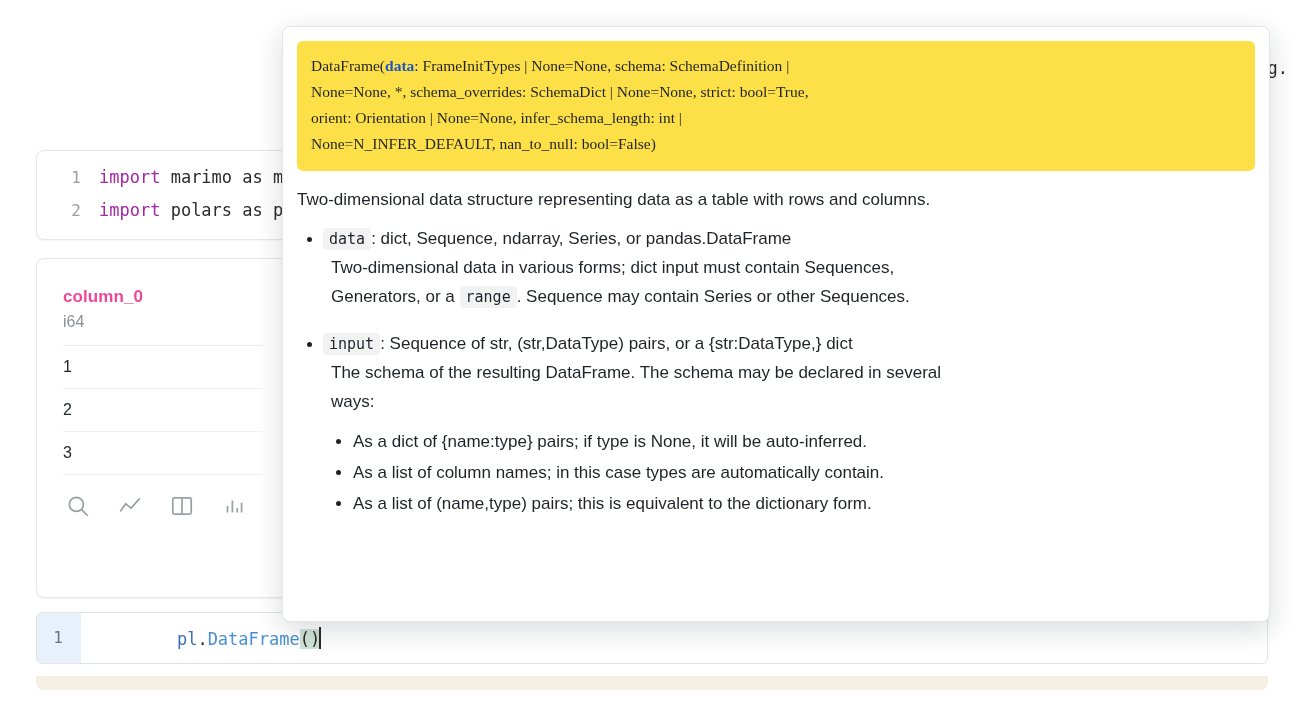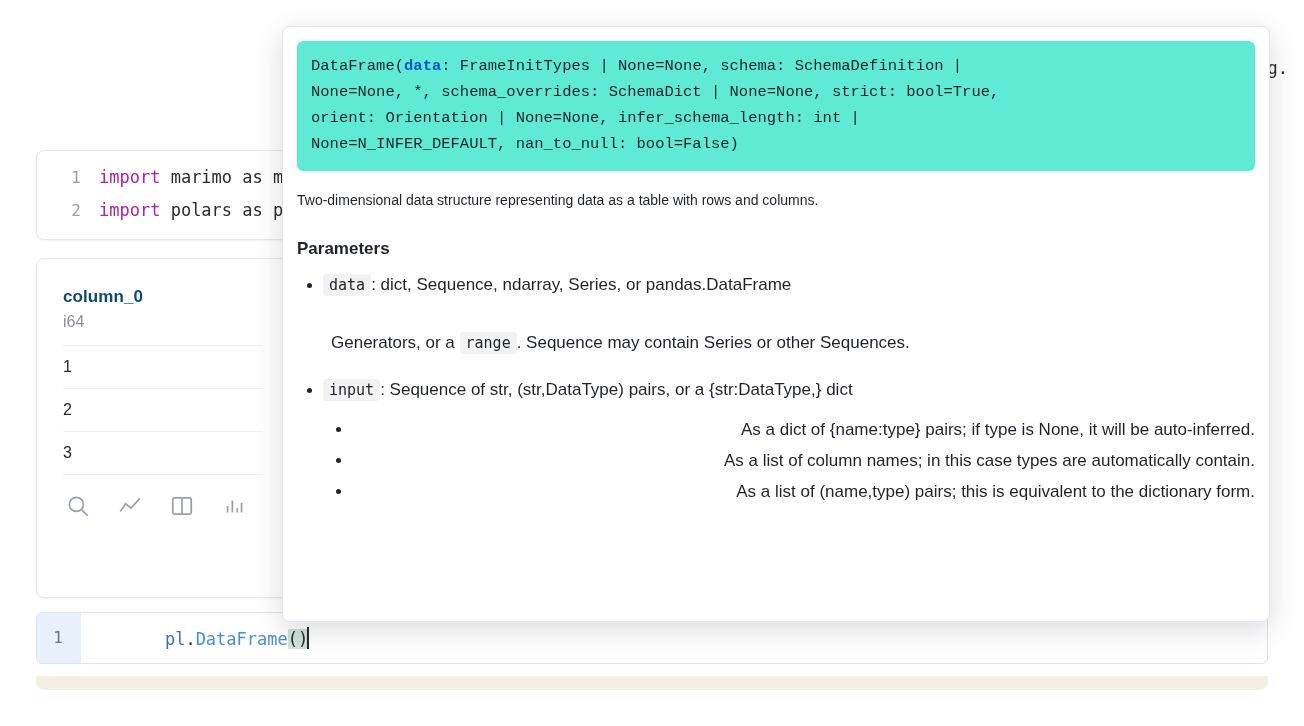--- a/index.html
+++ b/index.html
@@ -66,21 +66,21 @@
     border-radius: 8px;
     box-shadow: 0 1px 2px rgba(0,0,0,.05);
     box-sizing: border-box;
   }
   .table-inner {
     padding: 28px 26px 0 26px;
   }
   .th-name {
     font-size: 17px;
     font-weight: bold;
-    color: #0c4a6e;
+    color: #ec4899;
     letter-spacing: .1px;
   }
   .th-type {
     font-size: 16px;
     color: #8a8f98;
     margin-top: 6px;
   }
   .col-head {
     border-bottom: 1px solid #ececec;
     padding-bottom: 14px;
@@ -180,37 +180,37 @@
     height: 596px;
     background: #ffffff;
     border: 1px solid #e3e5e8;
     border-radius: 8px;
     box-shadow: 0 8px 28px rgba(16,24,40,.16);
     overflow: hidden;
     box-sizing: border-box;
   }
   .sig-box {
     margin: 14px 14px 0 14px;
-    background: #5eead4;
+    background: #fde047;
     border-radius: 6px;
     padding: 12px 14px 14px 14px;
-    font-family: Liberation Mono, monospace;
+    font-family: Liberation Serif, serif;
     font-size: 15.5px;
     line-height: 26px;
     color: #1f2328;
     white-space: pre-wrap;
   }
   .sig-param { color: #1a56c4; font-weight: bold; }
 
   .doc-body {
     padding: 0 14px;
     color: #1f2328;
   }
   .doc-summary {
-    font-size: 14px;
+    font-size: 17px;
     line-height: 26px;
     margin: 16px 0 0 0;
   }
   .doc-h { font-size: 17px; font-weight: bold; margin: 26px 0 0 0; }
 
   ul.params {
     list-style: disc;
     margin: 12px 0 13px 0;
     padding-left: 26px;
   }
@@ -223,21 +223,20 @@
     font-size: 15px;
     background: #f2f2f3;
     border-radius: 4px;
     padding: 2px 6px;
     color: #1f2328;
   }
   ul.sub {
     list-style: disc;
     margin: 10px 0 0 0;
     padding-left: 30px;
-    text-align: right;
   }
   ul.sub > li { font-size: 17px; line-height: 31px; }
 </style>
 </head>
 <body>
 
 <div class="notebook">
 
   <div class="right-edge-text">ng.</div>
 
@@ -289,56 +288,59 @@
             <line x1="15" y1="18" x2="15" y2="14"></line>
             <line x1="19" y1="18" x2="19" y2="9"></line>
           </svg>
       </span>
     </div>
   </div>
 
   <div class="cell-active">
     <div class="active-line">
       <span class="active-gutter">1</span>
-      <span style="padding-left:2px">
+      <span style="padding-left:14px">
         <span class="tok-var">pl</span><span class="tok-dot">.</span><span class="tok-fn">DataFrame</span><span class="tok-paren sel-hl">(</span><span class="tok-paren sel-hl">)</span><span class="caret"></span>
       </span>
     </div>
   </div>
 
   <div class="bottom-strip"></div>
 </div>
 
 <div class="doc-popover">
 
   <div class="sig-box"><span>DataFrame</span><span>(</span><span class="sig-param">data</span><span>: FrameInitTypes | None=None, schema: SchemaDefinition |
 None=None, *, schema_overrides: SchemaDict | None=None, strict: bool=True,
 orient: Orientation | None=None, infer_schema_length: int |
 None=N_INFER_DEFAULT, nan_to_null: bool=False)</span></div>
 
   <div class="doc-body">
     <p class="doc-summary">Two-dimensional data structure representing data as a table with rows and columns.</p>
 
-    <p class="doc-h">Parameters</p>
 
     <ul class="params">
       <li>
         <div class="p-line">
           <code class="inl">data</code><span>: dict, Sequence, ndarray, Series, or pandas.DataFrame</span>
         </div>
         <div class="p-desc">
-          <br>
+          <span>Two-dimensional data in various forms; dict input must contain Sequences,</span><br>
           <span>Generators, or a</span>
           <code class="inl">range</code><span>. Sequence may contain Series or other Sequences.</span>
         </div>
       </li>
 
       <li>
         <div class="p-line">
           <code class="inl">input</code><span>: Sequence of str, (str,DataType) pairs, or a {str:DataType,} dict</span>
+        </div>
+        <div class="p-desc">
+          <span>The schema of the resulting DataFrame. The schema may be declared in several</span><br>
+          <span>ways:</span>
         </div>
         <ul class="sub">
           <li>As a dict of {name:type} pairs; if type is None, it will be auto-inferred.</li>
           <li>As a list of column names; in this case types are automatically contain.</li>
           <li>As a list of (name,type) pairs; this is equivalent to the dictionary form.</li>
         </ul>
       </li>
     </ul>
   </div>
 </div>

